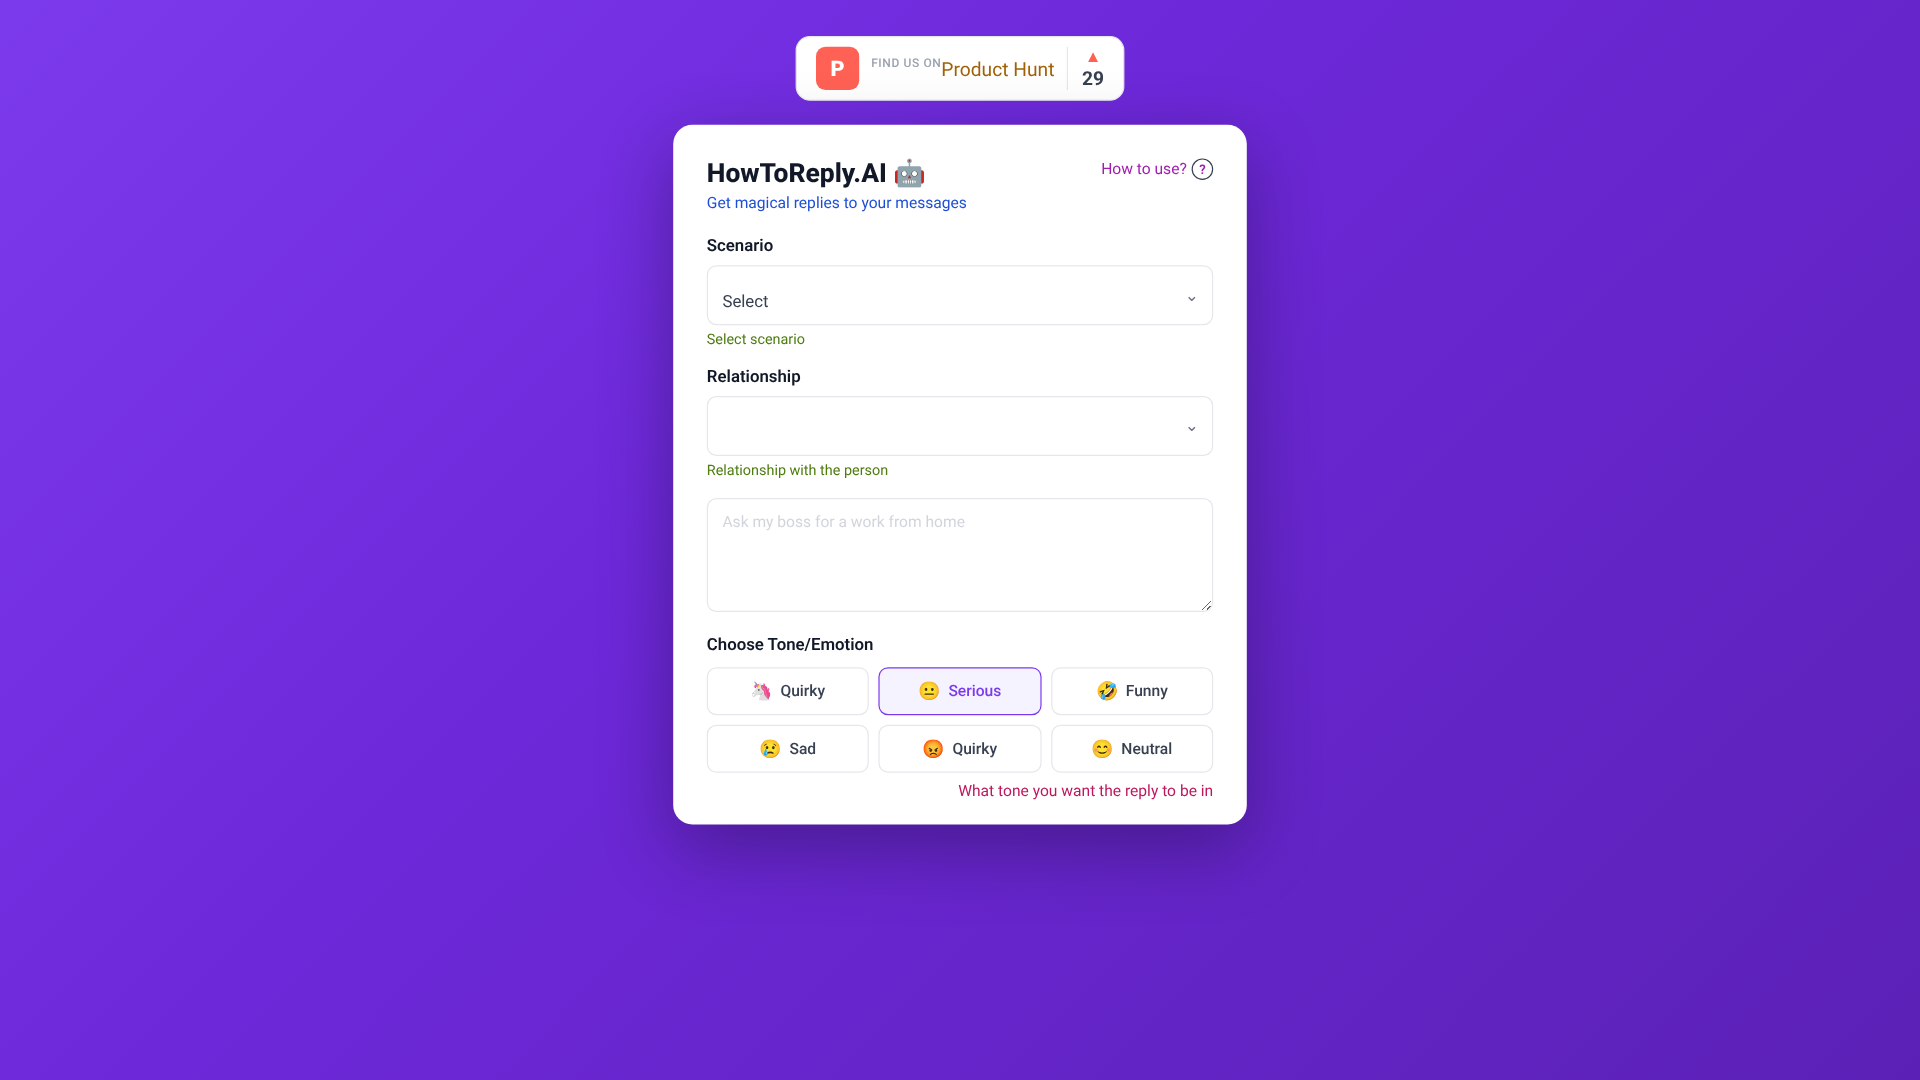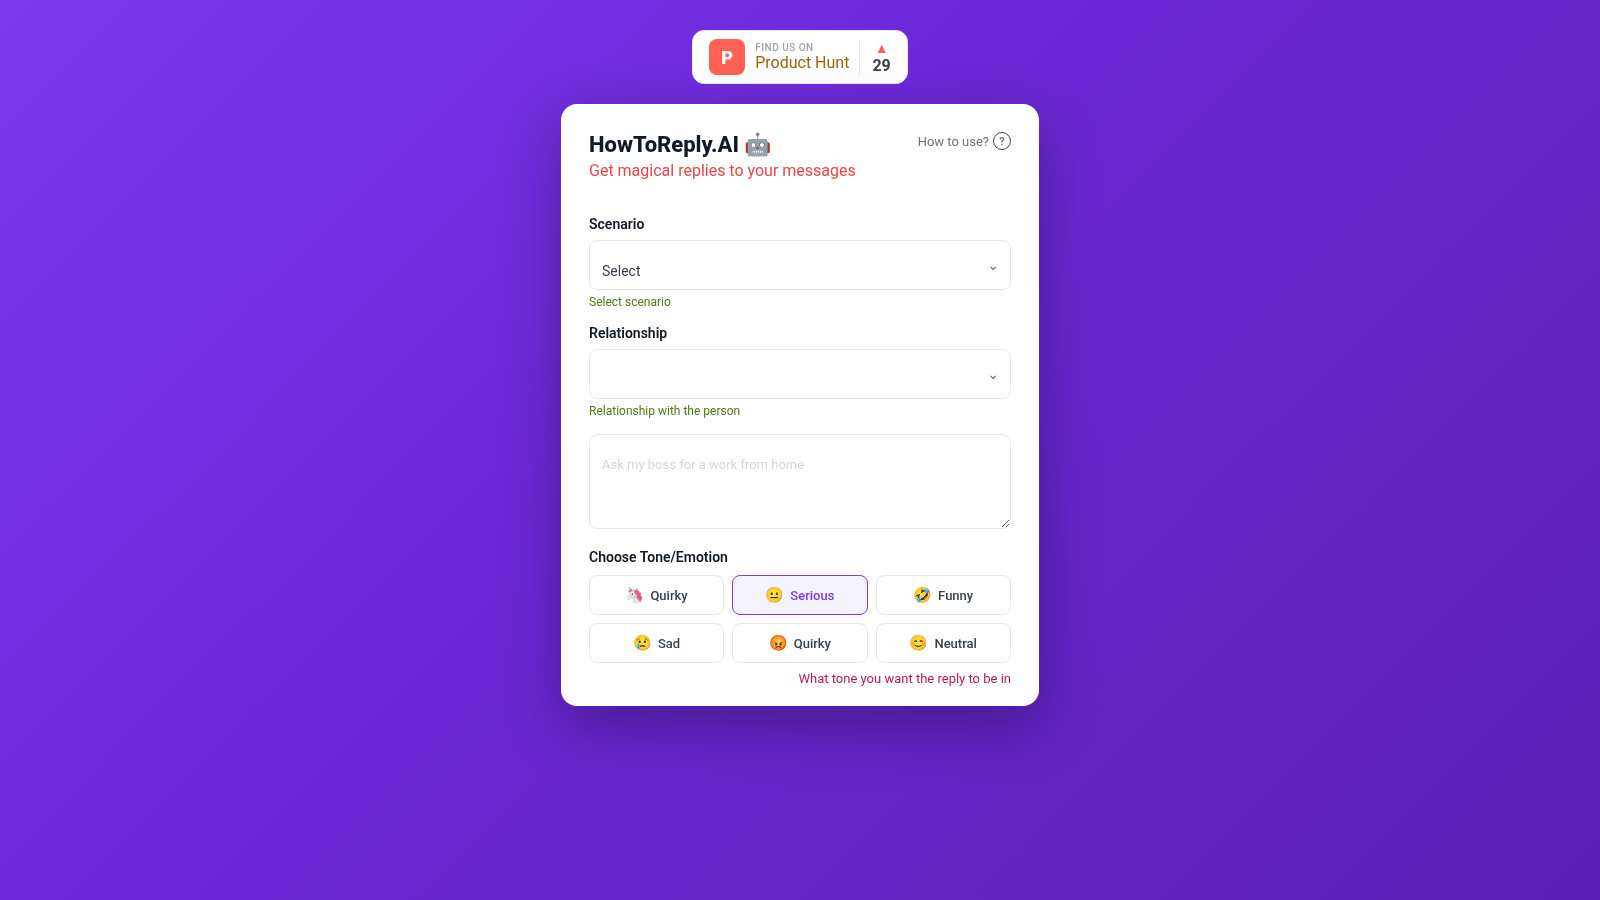--- a/index.html
+++ b/index.html
@@ -42,21 +42,21 @@
       display: flex;
       align-items: center;
       justify-content: center;
       color: white;
       font-weight: 900;
       font-size: 18px;
     }
 
     .ph-text {
       display: flex;
-      flex-direction: column;
+      flex-direction: row;
     }
 
     .ph-find-us {
       font-size: 10px;
       color: #9ca3af;
       font-weight: 500;
       letter-spacing: 0.05em;
       text-transform: uppercase;
     }
 
@@ -105,44 +105,44 @@
     .app-title {
       font-size: 22px;
       font-weight: 800;
       color: #111827;
     }
 
     .how-to-use {
       display: flex;
       align-items: center;
       gap: 4px;
-      color: #737373;
+      color: #a21caf;
       font-size: 13px;
       cursor: pointer;
       background: none;
       border: none;
       font-family: inherit;
     }
 
     .how-to-use .circle-q {
       width: 18px;
       height: 18px;
       border-radius: 50%;
       border: 1.5px solid #374151;
       display: flex;
       align-items: center;
       justify-content: center;
       font-size: 11px;
       font-weight: 600;
     }
 
     .app-subtitle {
-      font-size: 16px;
-      color: #ef4444;
-      margin-bottom: 36px;
+      font-size: 13px;
+      color: #1d4ed8;
+      margin-bottom: 20px;
     }
 
     .form-section {
       margin-bottom: 16px;
     }
 
     .form-label {
       font-size: 14px;
       font-weight: 600;
       color: #111827;
@@ -190,21 +190,21 @@
       font-weight: 600;
       color: #111827;
       margin-bottom: 8px;
       display: block;
       line-height: 1.4;
     }
 
     .context-textarea {
       width: 100%;
       min-height: 95px;
-      padding: 20px 12px;
+      padding: 10px 12px;
       border: 1.5px solid #e5e7eb;
       border-radius: 8px;
       font-size: 13px;
       color: #374151;
       resize: vertical;
       font-family: inherit;
       outline: none;
       line-height: 1.5;
     }
 

